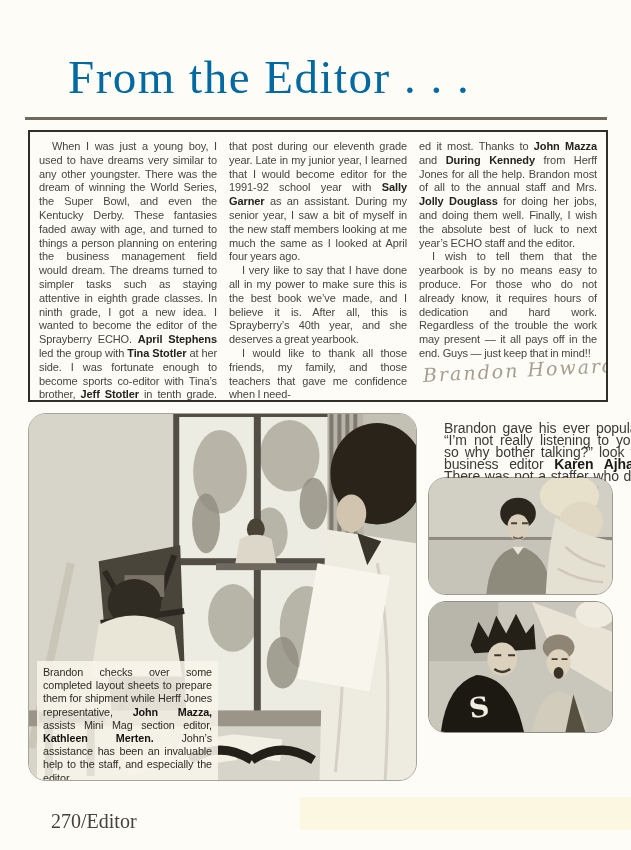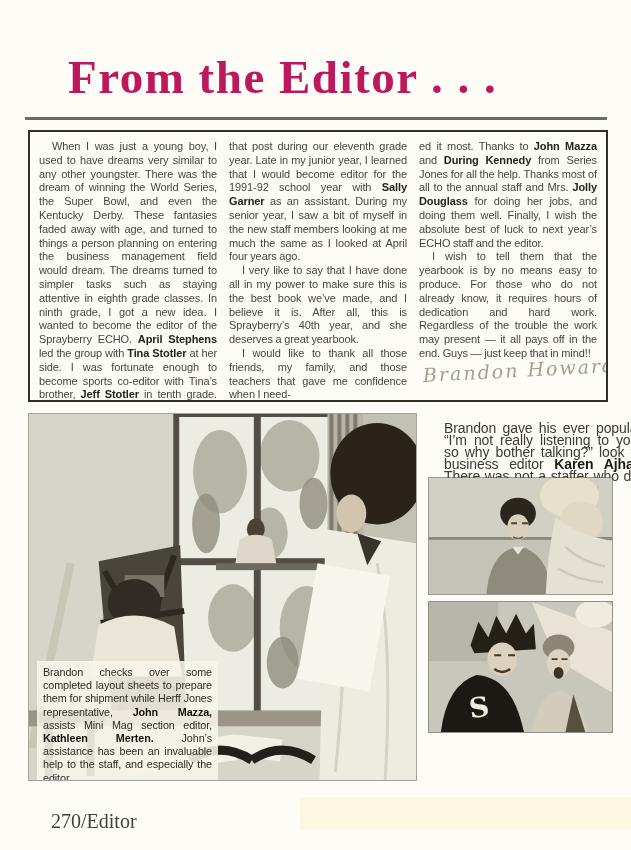--- a/index.html
+++ b/index.html
@@ -4,22 +4,22 @@
 <style>
   html,body{margin:0;padding:0;background:#ffffff;}
   .page{
     position:relative;width:631px;height:850px;margin:0 auto;
     background:#fdfcf7;overflow:hidden;
     font-family:"Liberation Sans",sans-serif;color:#45433e;
   }
   
   .title{
     position:absolute;left:68px;top:50px;margin:0;
-    font-family:"Liberation Serif",serif;font-weight:700;
-    font-size:47px;letter-spacing:1.5px;color:#be185d;white-space:nowrap;
+    font-family:"Liberation Serif",serif;font-weight:400;
+    font-size:47px;letter-spacing:1.5px;color:#0369a1;white-space:nowrap;
   }
   .title-rule{
     position:absolute;left:25px;top:117px;width:582px;height:3px;
     background:#6f6a60;
   }
   
   .article-box{
     position:absolute;left:28px;top:130px;width:580px;height:272px;
     box-sizing:border-box;border:2px solid #322e28;
     display:flex;gap:12px;padding:8px 9px 0 9px;overflow:hidden;
@@ -32,21 +32,21 @@
   }
   .acol p b{color:#25231d;}
   .ind{text-indent:13px;}
   .signature{
     margin-top:3px;margin-left:4px;
     font-family:"DejaVu Serif",serif;font-style:italic;
     font-size:19px;letter-spacing:2px;color:#a59e90;
     transform:rotate(-3deg);transform-origin:left center;white-space:nowrap;
   }
   
-  figure{margin:0;padding:0;}
+  figure{margin:0;padding:0;border-radius:18px;}
   .main-photo{
     position:absolute;left:28px;top:413px;width:389px;height:368px;
     border:1px solid rgba(60,55,45,.45);box-sizing:border-box;overflow:hidden;
   }
   .main-photo svg{display:block;width:100%;height:100%;}
   .overlay-caption{
     position:absolute;left:8px;top:247px;width:181px;box-sizing:border-box;
     background:rgba(248,245,235,0.88);padding:5px 6px 6px 6px;
     font-size:10.8px;line-height:13.2px;text-align:justify;
     letter-spacing:-0.1px;color:#2e2b25;
@@ -90,21 +90,21 @@
   <section class="article-box">
     <div class="acol">
       <p class="ind"><span>When I was just a young boy, I used to have dreams very similar to any other youngster. There was the dream of winning the World Series, the Super Bowl, and even the Kentucky Derby. These fantasies faded away with age, and turned to things a person planning on entering the business management field would dream. The dreams turned to simpler tasks such as staying attentive in eighth grade classes. In ninth grade, I got a new idea. I wanted to become the editor of the Sprayberry ECHO. </span><b>April Stephens</b><span> led the group with </span><b>Tina Stotler</b><span> at her side. I was fortunate enough to become sports co-editor with Tina’s brother, </span><b>Jeff Stotler</b><span> in tenth grade. We maintained</span></p>
     </div>
     <div class="acol">
       <p><span>that post during our eleventh grade year. Late in my junior year, I learned that I would become editor for the 1991-92 school year with </span><b>Sally Garner</b><span> as an assistant. During my senior year, I saw a bit of myself in the new staff members looking at me much the same as I looked at April four years ago.</span></p>
       <p class="ind"><span>I very like to say that I have done all in my power to make sure this is the best book we’ve made, and I believe it is. After all, this is Sprayberry’s 40th year, and she deserves a great yearbook.</span></p>
       <p class="ind"><span>I would like to thank all those friends, my family, and those teachers that gave me confidence when I need-</span></p>
     </div>
     <div class="acol">
-      <p><span>ed it most. Thanks to </span><b>John Mazza</b><span> and </span><b>During Kennedy</b><span> from Series Jones for all the help. Thanks most of all to the annual staff and Mrs. </span><b>Jolly Douglass</b><span> for doing her jobs, and doing them well. Finally, I wish the absolute best of luck to next year’s ECHO staff and the editor.</span></p>
+      <p><span>ed it most. Thanks to </span><b>John Mazza</b><span> and </span><b>During Kennedy</b><span> from Herff Jones for all the help. Brandon most of all to the annual staff and Mrs. </span><b>Jolly Douglass</b><span> for doing her jobs, and doing them well. Finally, I wish the absolute best of luck to next year’s ECHO staff and the editor.</span></p>
       <p class="ind"><span>I wish to tell them that the yearbook is by no means easy to produce. For those who do not already know, it requires hours of dedication and hard work. Regardless of the trouble the work may present — it all pays off in the end. Guys — just keep that in mind!!</span></p>
       <div class="signature">Brandon Howard</div>
     </div>
   </section>
 
   <figure class="main-photo">
     <svg viewBox="0 0 389 368" preserveAspectRatio="none">
       <rect width="389" height="368" fill="#d7d4c9"></rect>
       <rect x="295" width="94" height="368" fill="#c3c0b4"></rect>
 

